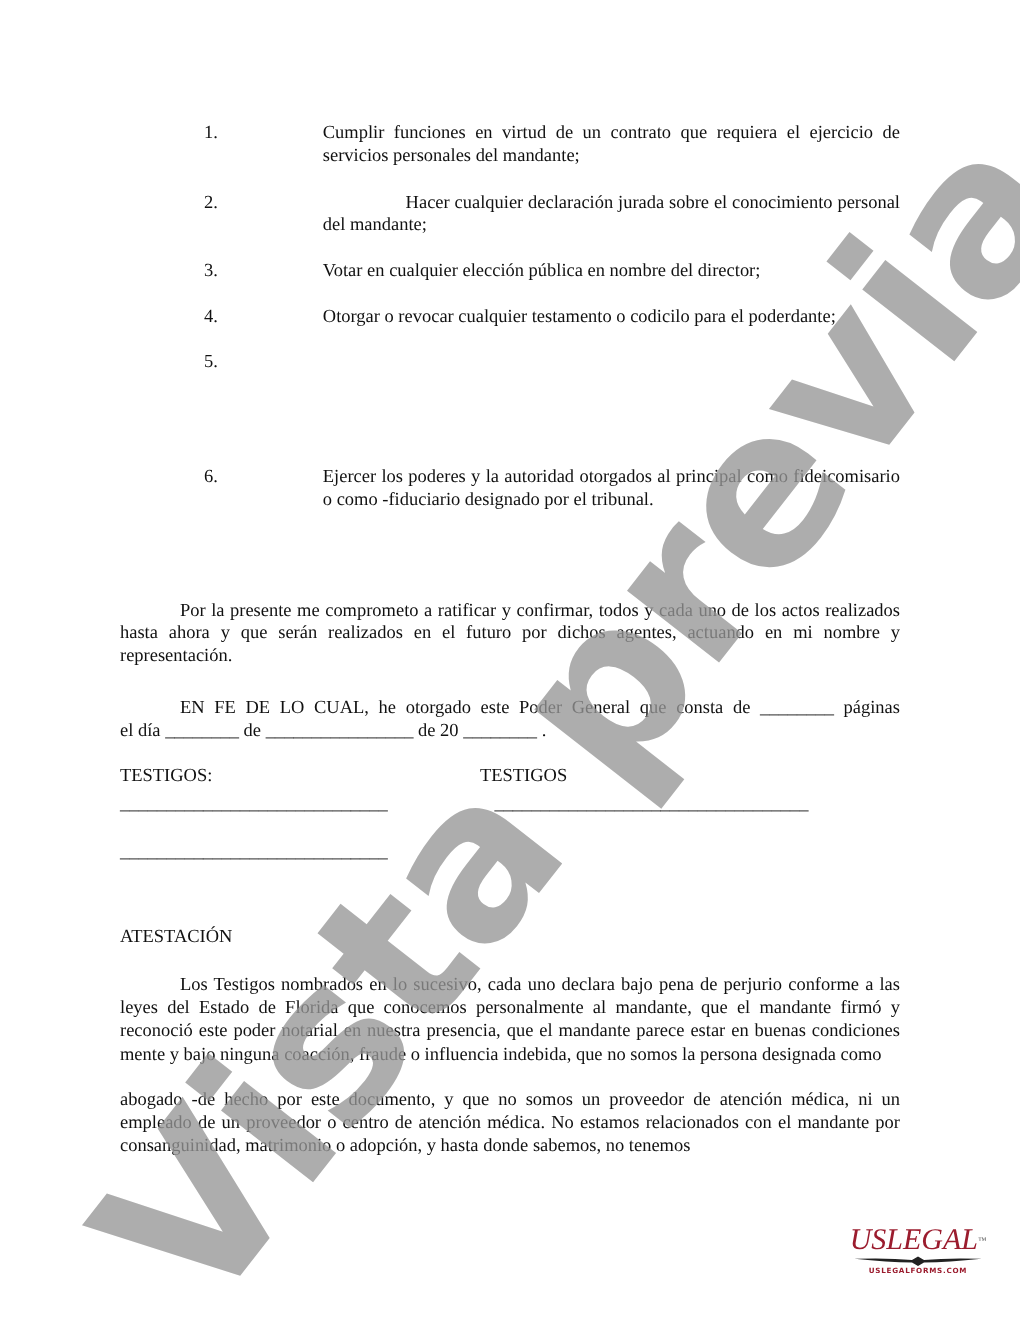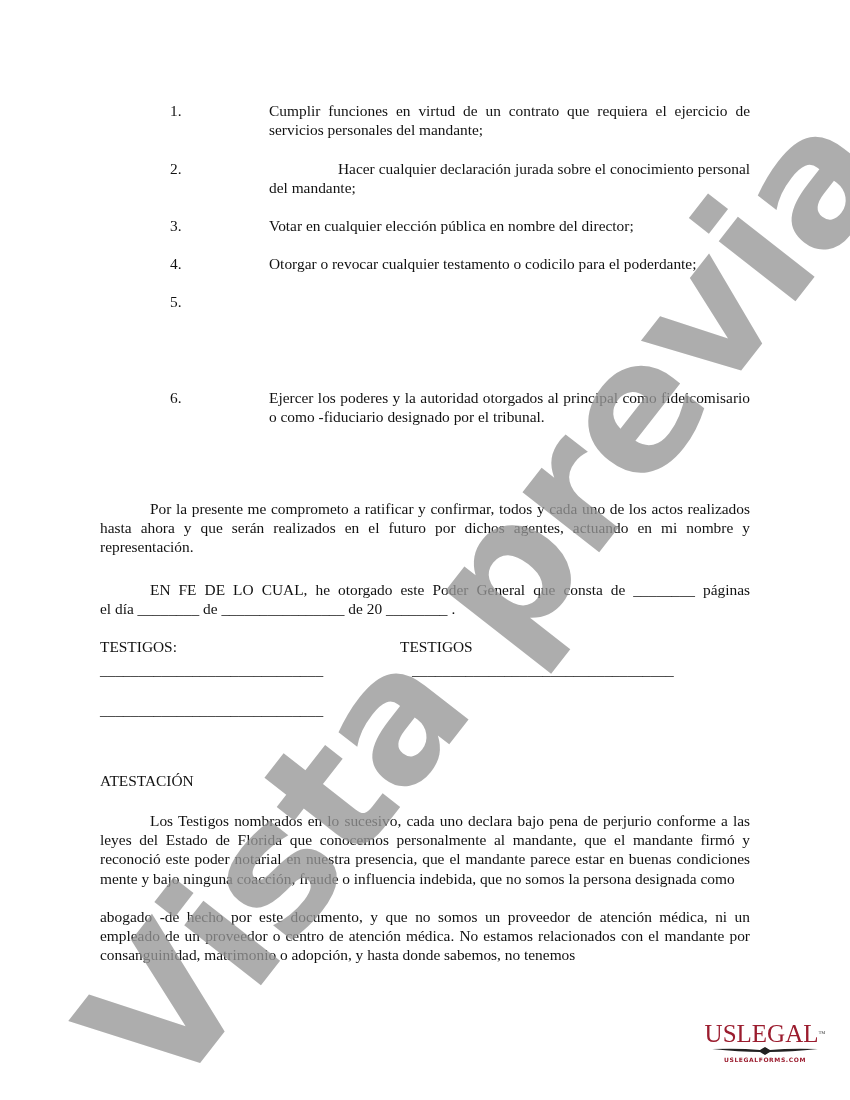--- a/index.html
+++ b/index.html
@@ -13,21 +13,21 @@
   .para { position: absolute; left: 100px; width: 650px; line-height: 19.2px;
           text-align: justify; }
   .para .ind { display: inline-block; width: 50px; }
   .abs { position: absolute; line-height: 19.2px; white-space: nowrap; }
   .watermark { position: absolute; left: 30px; top: 520px; font-family: "DejaVu Sans", sans-serif;
                font-weight: bold; font-size: 178px; color: rgba(150,150,150,0.78);
                transform: rotate(-52deg); transform-origin: 0 0; white-space: nowrap;
                letter-spacing: -2px; pointer-events: none; }
   .watermark-wrap { position: absolute; left: 0; top: 0; width: 850px; height: 1100px; overflow: hidden; pointer-events: none; }
   .logo { position: absolute; left: 700px; top: 1022px; width: 130px; height: 48px; text-align: center; }
-  .logo .brand { font-family: "Liberation Serif", serif; font-size: 25px; color: #9b1c2e; letter-spacing: 0px; line-height: 24px; }
+  .logo .brand { font-family: "Liberation Serif", serif; font-size: 25px; color: #9b1c2e; letter-spacing: 0px; line-height: 24px; font-style: italic; }
   .logo .brand sup { font-size: 7px; color: #444; vertical-align: top; }
   .logo .eagle { display: block; margin: 0 auto; }
   .logo .url { font-family: "DejaVu Sans", sans-serif; font-size: 6px; color: #9b1c2e; letter-spacing: 0.6px; font-weight: bold; }
 </style>
 </head>
 <body>
 
 <div class="page">
 
   <div class="item" style="top:101px;">

